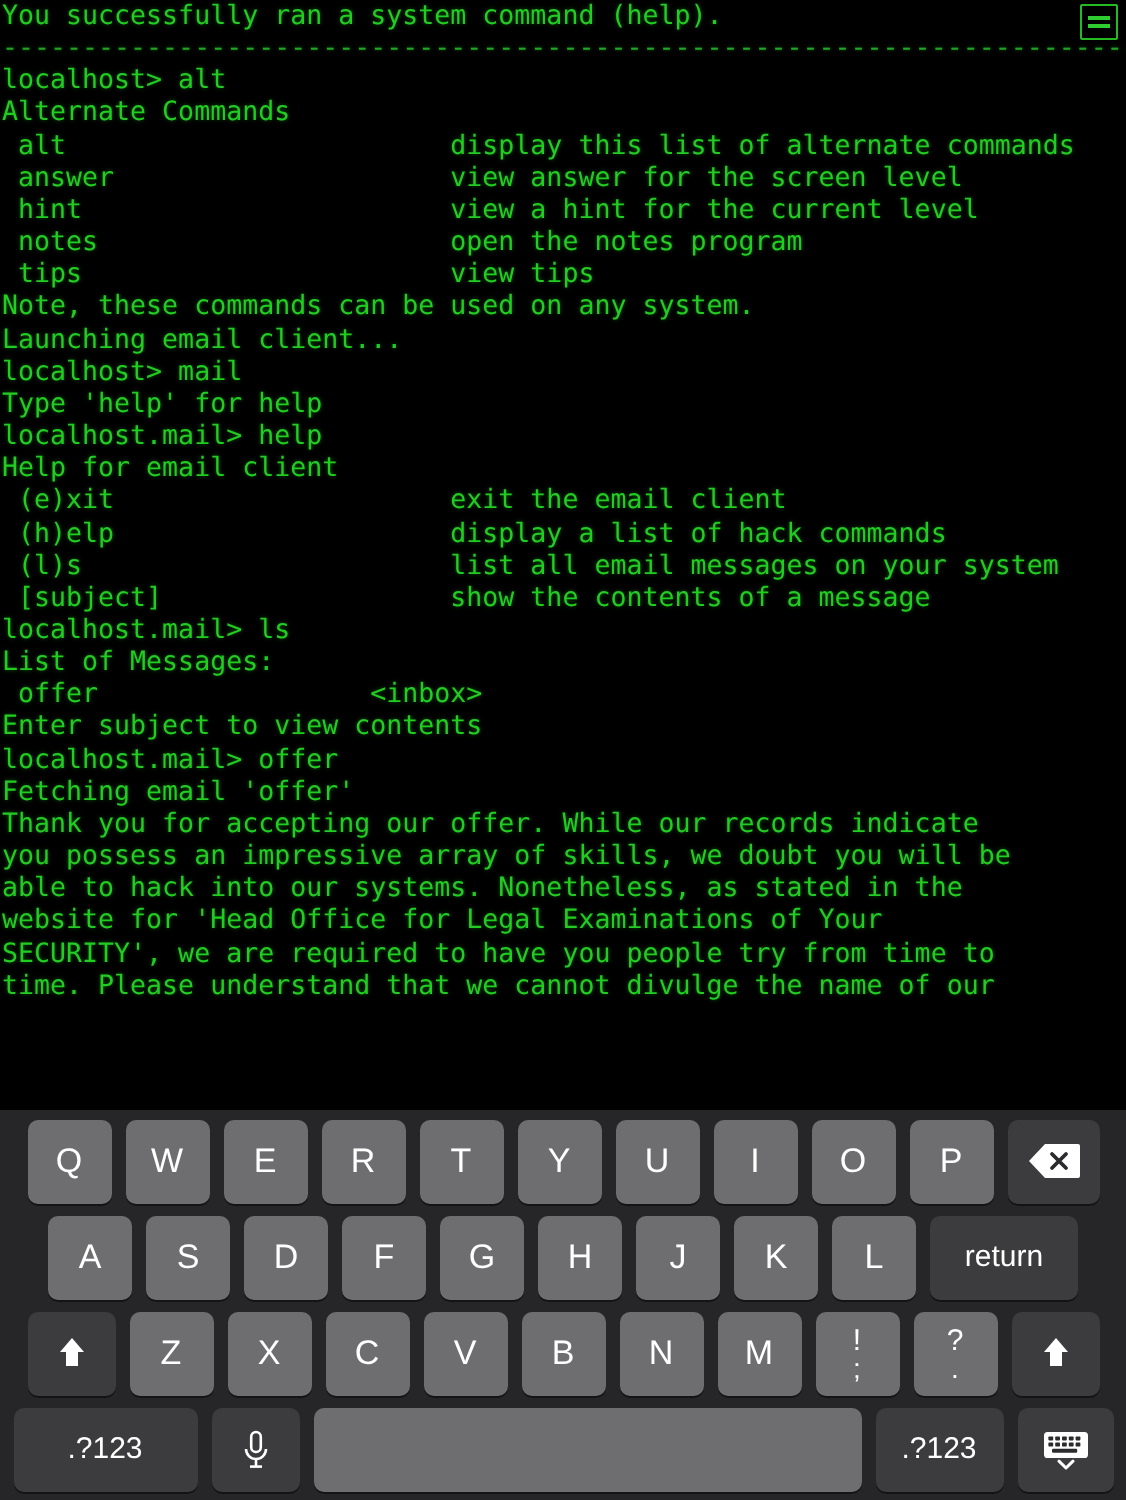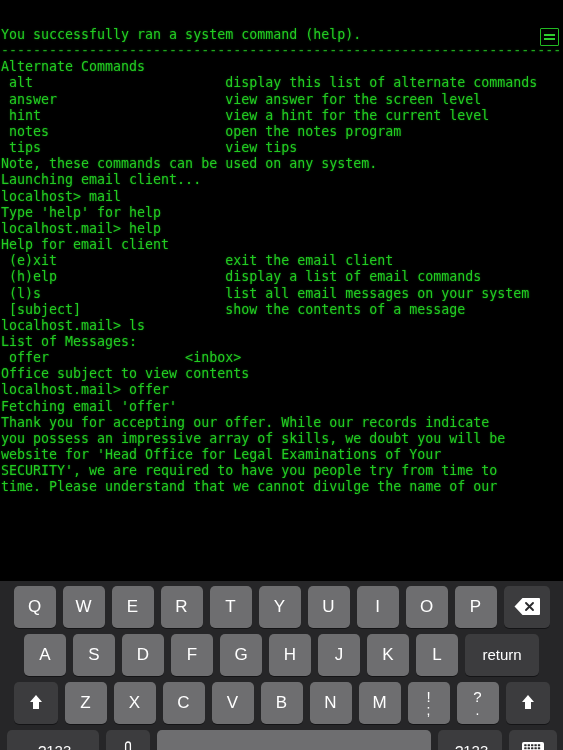--- a/index.html
+++ b/index.html
@@ -10,21 +10,20 @@
     overflow: hidden;
     background: #000000;
     font-family: "DejaVu Sans Mono", "Liberation Mono", monospace;
   }
 
   #app {
     position: relative;
     width: 563px;
     height: 530px;
     background: #000000;
-    margin-top: 26px;
   }
 
   
   #terminal {
     position: absolute;
     top: 0; left: 0;
     width: 563px;
     height: 555px;
     background: #000000;
     overflow: hidden;
@@ -161,44 +160,46 @@
   .glyph-hidekb svg { display:block; }
 </style>
 </head>
 <body>
 
 <div id="app">
 
   <div id="terminal">
     <span class="term-line">You successfully ran a system command (help).</span>
     <span class="term-line rule">-----------------------------------------------------------------------</span>
+    <span class="term-line">localhost&gt; alt</span>
     <span class="term-line">Alternate Commands</span>
     <span class="term-line"> alt                        display this list of alternate commands</span>
     <span class="term-line"> answer                     view answer for the screen level</span>
     <span class="term-line"> hint                       view a hint for the current level</span>
     <span class="term-line"> notes                      open the notes program</span>
     <span class="term-line"> tips                       view tips</span>
     <span class="term-line">Note, these commands can be used on any system.</span>
     <span class="term-line">Launching email client...</span>
     <span class="term-line">localhost&gt; mail</span>
     <span class="term-line">Type 'help' for help</span>
     <span class="term-line">localhost.mail&gt; help</span>
     <span class="term-line">Help for email client</span>
     <span class="term-line"> (e)xit                     exit the email client</span>
-    <span class="term-line"> (h)elp                     display a list of email commands</span>
+    <span class="term-line"> (h)elp                     display a list of hack commands</span>
     <span class="term-line"> (l)s                       list all email messages on your system</span>
     <span class="term-line"> [subject]                  show the contents of a message</span>
     <span class="term-line">localhost.mail&gt; ls</span>
     <span class="term-line">List of Messages:</span>
     <span class="term-line"> offer                 &lt;inbox&gt;</span>
-    <span class="term-line">Office subject to view contents</span>
+    <span class="term-line">Enter subject to view contents</span>
     <span class="term-line">localhost.mail&gt; offer</span>
     <span class="term-line">Fetching email 'offer'</span>
     <span class="term-line">Thank you for accepting our offer. While our records indicate</span>
     <span class="term-line">you possess an impressive array of skills, we doubt you will be</span>
+    <span class="term-line">able to hack into our systems. Nonetheless, as stated in the</span>
     <span class="term-line">website for 'Head Office for Legal Examinations of Your</span>
     <span class="term-line">SECURITY', we are required to have you people try from time to</span>
     <span class="term-line">time. Please understand that we cannot divulge the name of our</span>
 
   </div>
 
   <div id="menu-icon">
     <i></i>
     <i></i>
   </div>

